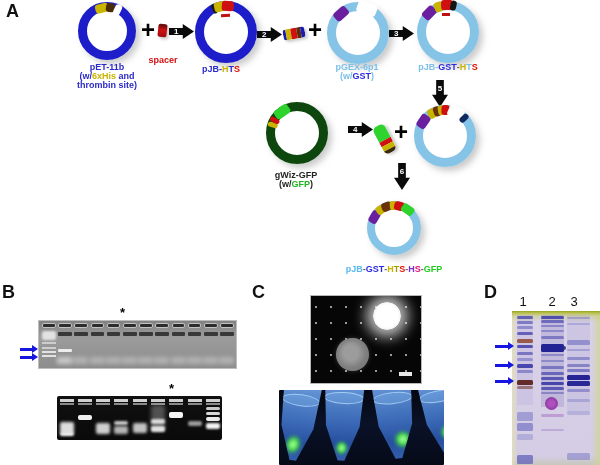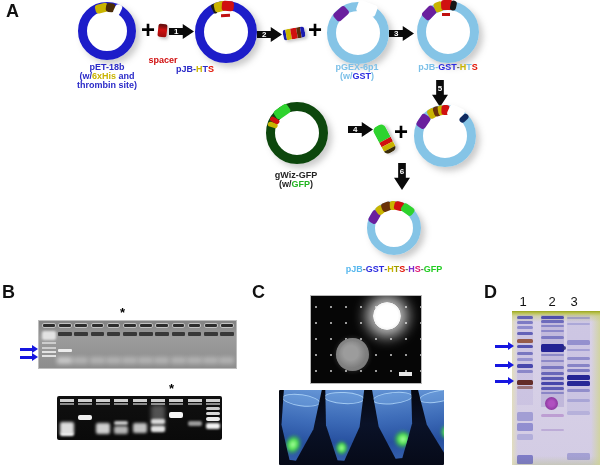--- a/index.html
+++ b/index.html
@@ -152,25 +152,25 @@
   </div>
 
   <div class="ring" style="left:367px;top:201px;width:54px;height:54px;border:8px solid #85c4e6"></div>
   <div class="seg" style="left:387.5px;top:223.5px;width:13px;height:9px;background:#6a1f9e;transform:rotate(-60deg) translateY(-23px)"></div>
   <div class="seg" style="left:390px;top:223.5px;width:8px;height:9px;background:#c9b400;transform:rotate(-37deg) translateY(-23px)"></div>
   <div class="seg" style="left:389px;top:223.5px;width:10px;height:9px;background:#6a3208;transform:rotate(-19deg) translateY(-23px)"></div>
   <div class="seg" style="left:390.5px;top:223.5px;width:7px;height:9px;background:#c9b400;transform:rotate(-3deg) translateY(-23px)"></div>
   <div class="seg" style="left:389px;top:223.5px;width:10px;height:9px;background:#d01010;transform:rotate(13deg) translateY(-23px)"></div>
   <div class="seg" style="left:387.5px;top:223.5px;width:13px;height:9px;background:#2ed32e;transform:rotate(35deg) translateY(-23px)"></div>
 
-  <div class="lbl" style="left:107px;top:63px;color:#2a2ac8">pET-18b</div>
+  <div class="lbl" style="left:107px;top:63px;color:#2a2ac8">pET-11b</div>
   <div class="lbl" style="left:107px;top:72px"><span style="color: rgb(42, 42, 200);">(w/</span><span style="color: rgb(201, 180, 0);">6xHis</span><span style="color: rgb(42, 42, 200);"> and</span></div>
   <div class="lbl" style="left:107px;top:81px;color:#2a2ac8">thrombin site)</div>
   <div class="lbl" style="left:163px;top:56px;color:#d01010">spacer</div>
-  <div class="lbl" style="left:195px;top:65px"><span style="color: rgb(42, 42, 200);">pJB-</span><span style="color: rgb(201, 180, 0);">H</span><span style="color: rgb(42, 42, 200);">T</span><span style="color: rgb(224, 16, 0);">S</span></div>
+  <div class="lbl" style="left:221px;top:65px"><span style="color: rgb(42, 42, 200);">pJB-</span><span style="color: rgb(201, 180, 0);">H</span><span style="color: rgb(42, 42, 200);">T</span><span style="color: rgb(224, 16, 0);">S</span></div>
   <div class="lbl" style="left:357px;top:63px;color:#7cc0e8">pGEX-6p1</div>
   <div class="lbl" style="left:357px;top:72px"><span style="color: rgb(124, 192, 232);">(w/</span><span style="color: rgb(42, 42, 224); font-weight: 800;">GST</span><span style="color: rgb(124, 192, 232);">)</span></div>
   <div class="lbl" style="left:448px;top:63px"><span style="color: rgb(124, 192, 232);">pJB-</span><span style="color: rgb(42, 42, 224); font-weight: 800;">GST</span><span style="color: rgb(102, 102, 102);">-</span><span style="color: rgb(201, 180, 0);">H</span><span style="color: rgb(124, 192, 232);">T</span><span style="color: rgb(224, 16, 0);">S</span></div>
   <div class="lbl" style="left:296px;top:171px;color:#222">gWiz-GFP</div>
   <div class="lbl" style="left:296px;top:180px"><span style="color: rgb(34, 34, 34);">(w/</span><span style="color: rgb(33, 180, 33);">GFP</span><span style="color: rgb(34, 34, 34);">)</span></div>
   <div class="lbl" style="left:394px;top:265px"><span style="color: rgb(88, 184, 238);">pJB</span><span style="color: rgb(102, 102, 102);">-</span><span style="color: rgb(42, 42, 224); font-weight: 800;">GST</span><span style="color: rgb(102, 102, 102);">-</span><span style="color: rgb(201, 180, 0);">H</span><span style="color: rgb(156, 156, 0);">T</span><span style="color: rgb(224, 16, 0);">S</span><span style="color: rgb(102, 102, 102);">-</span><span style="color: rgb(123, 47, 208);">H</span><span style="color: rgb(224, 16, 106);">S</span><span style="color: rgb(102, 102, 102);">-</span><span style="color: rgb(33, 204, 33); font-weight: 800;">GFP</span></div>
 
   <div class="panel-label" style="left:2px;top:283px">B</div>
   <div class="ast" style="left:120px;top:306px">*</div>
 

